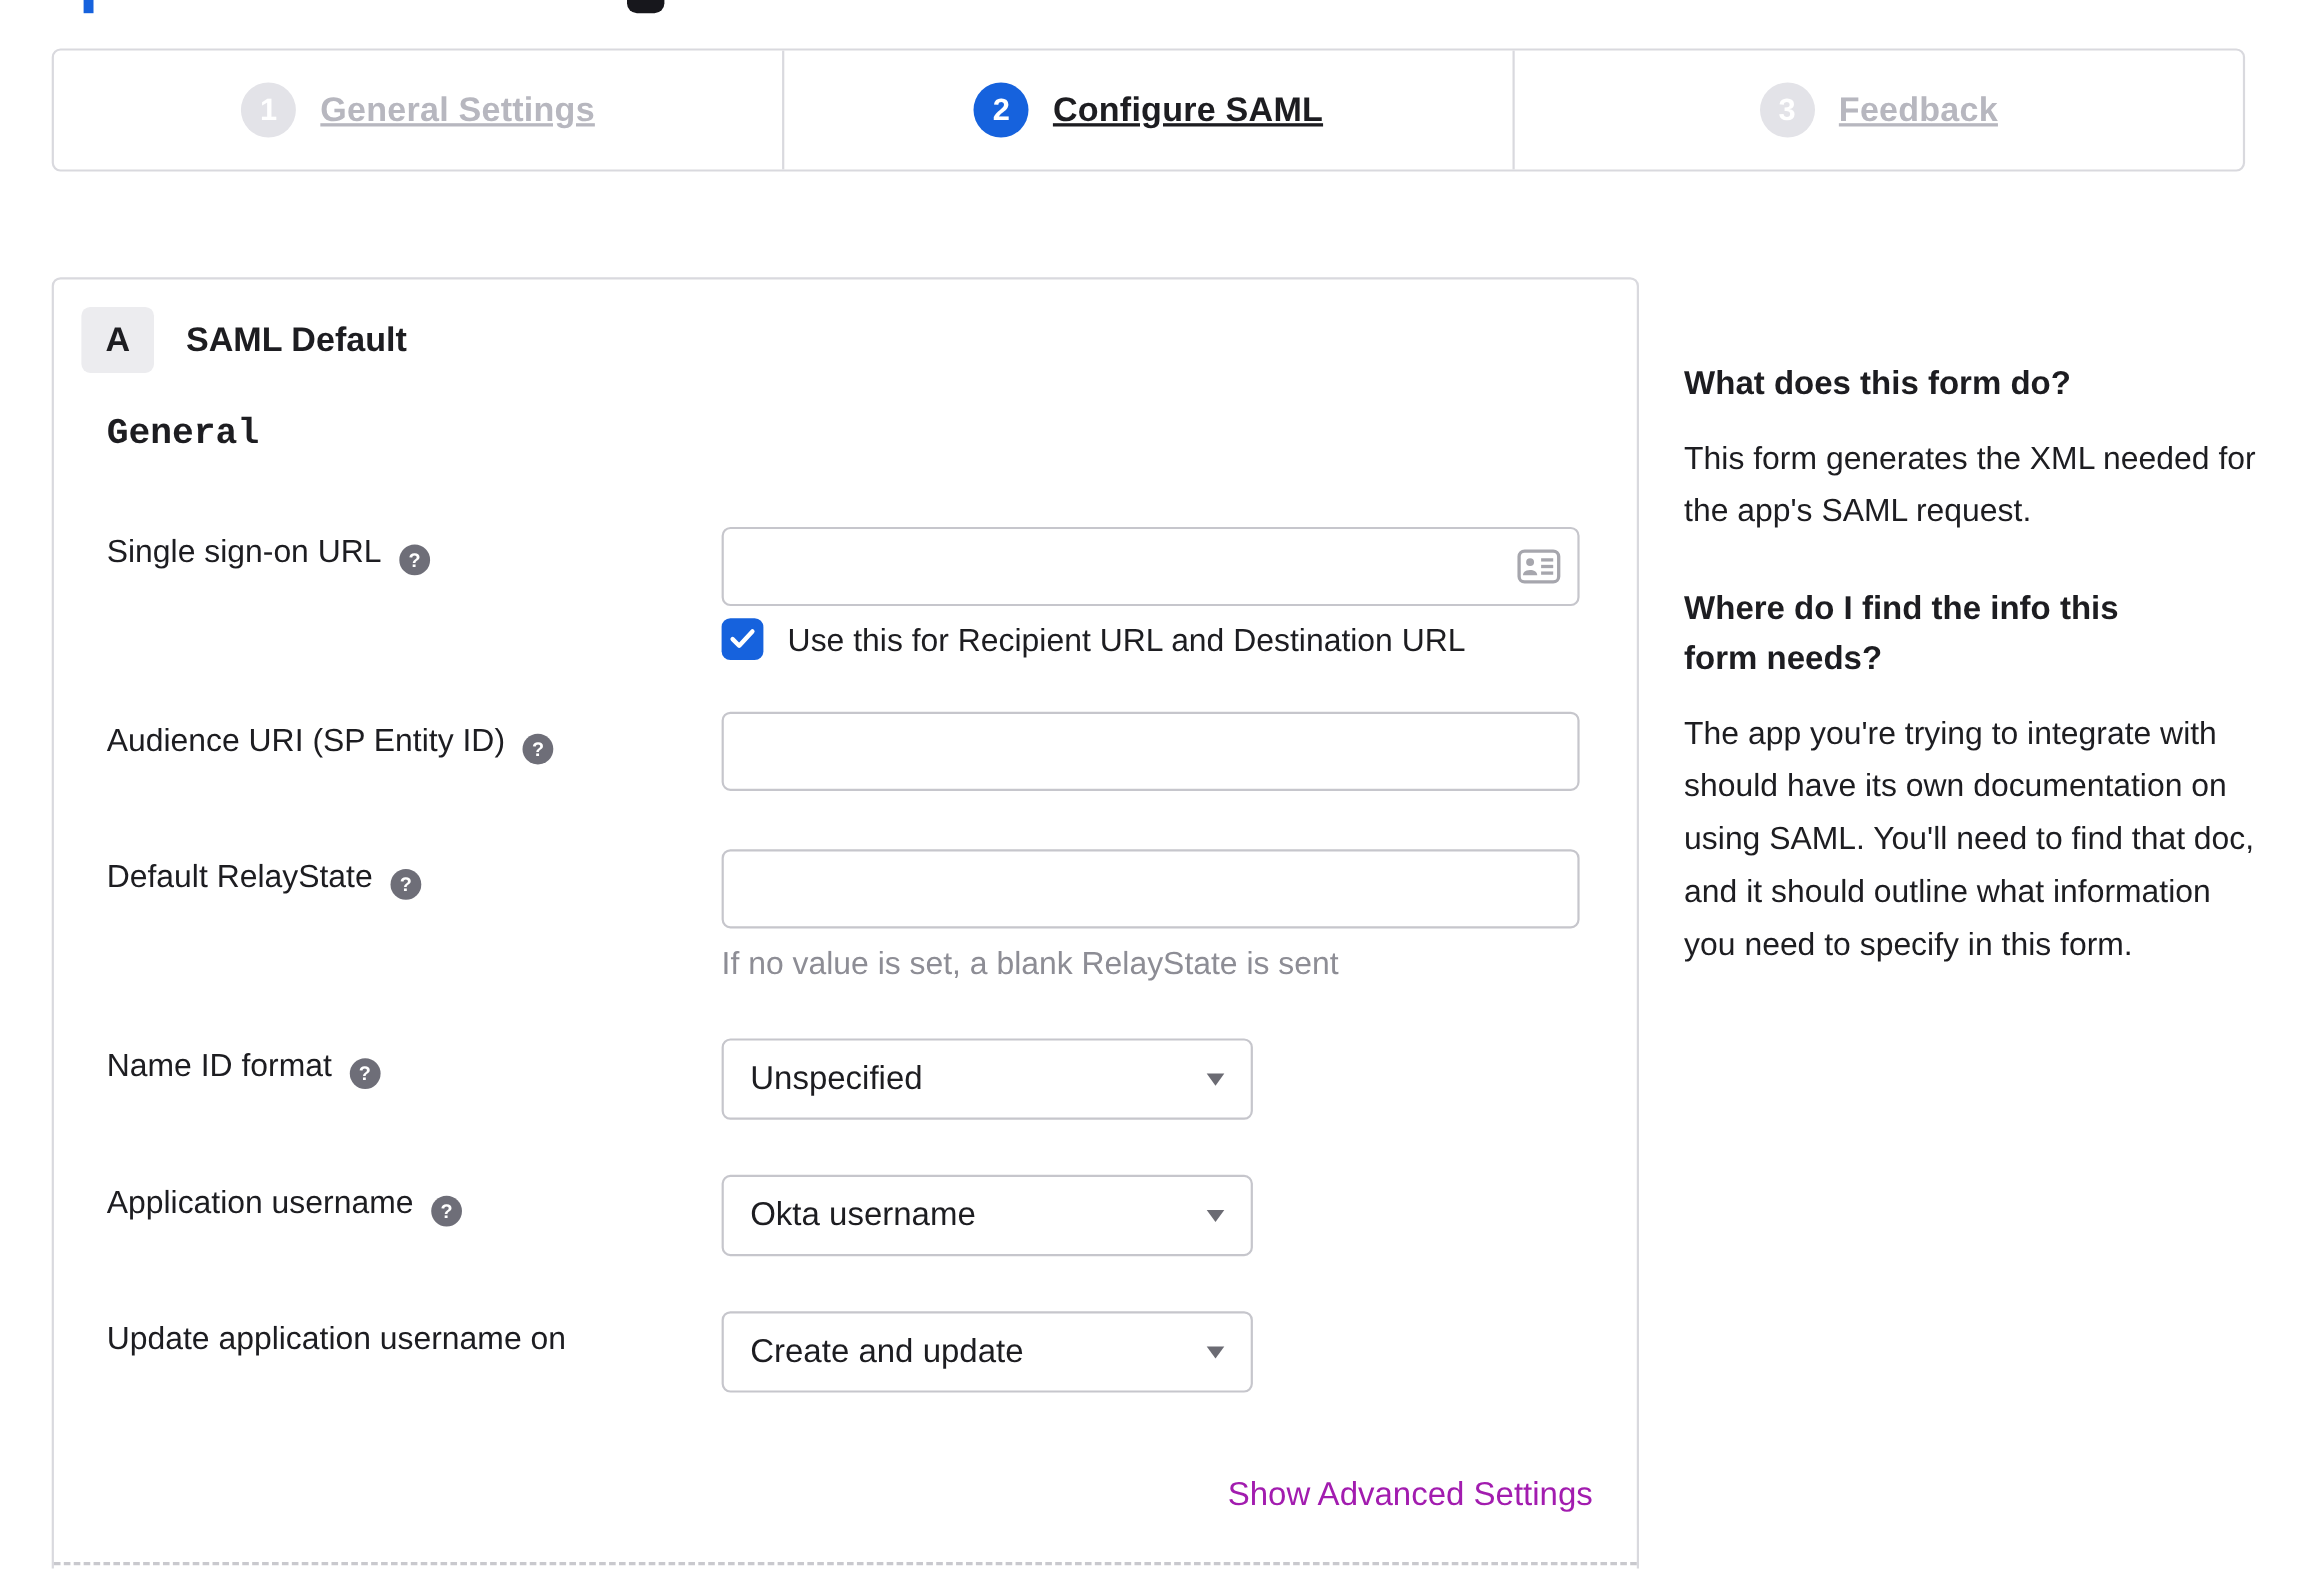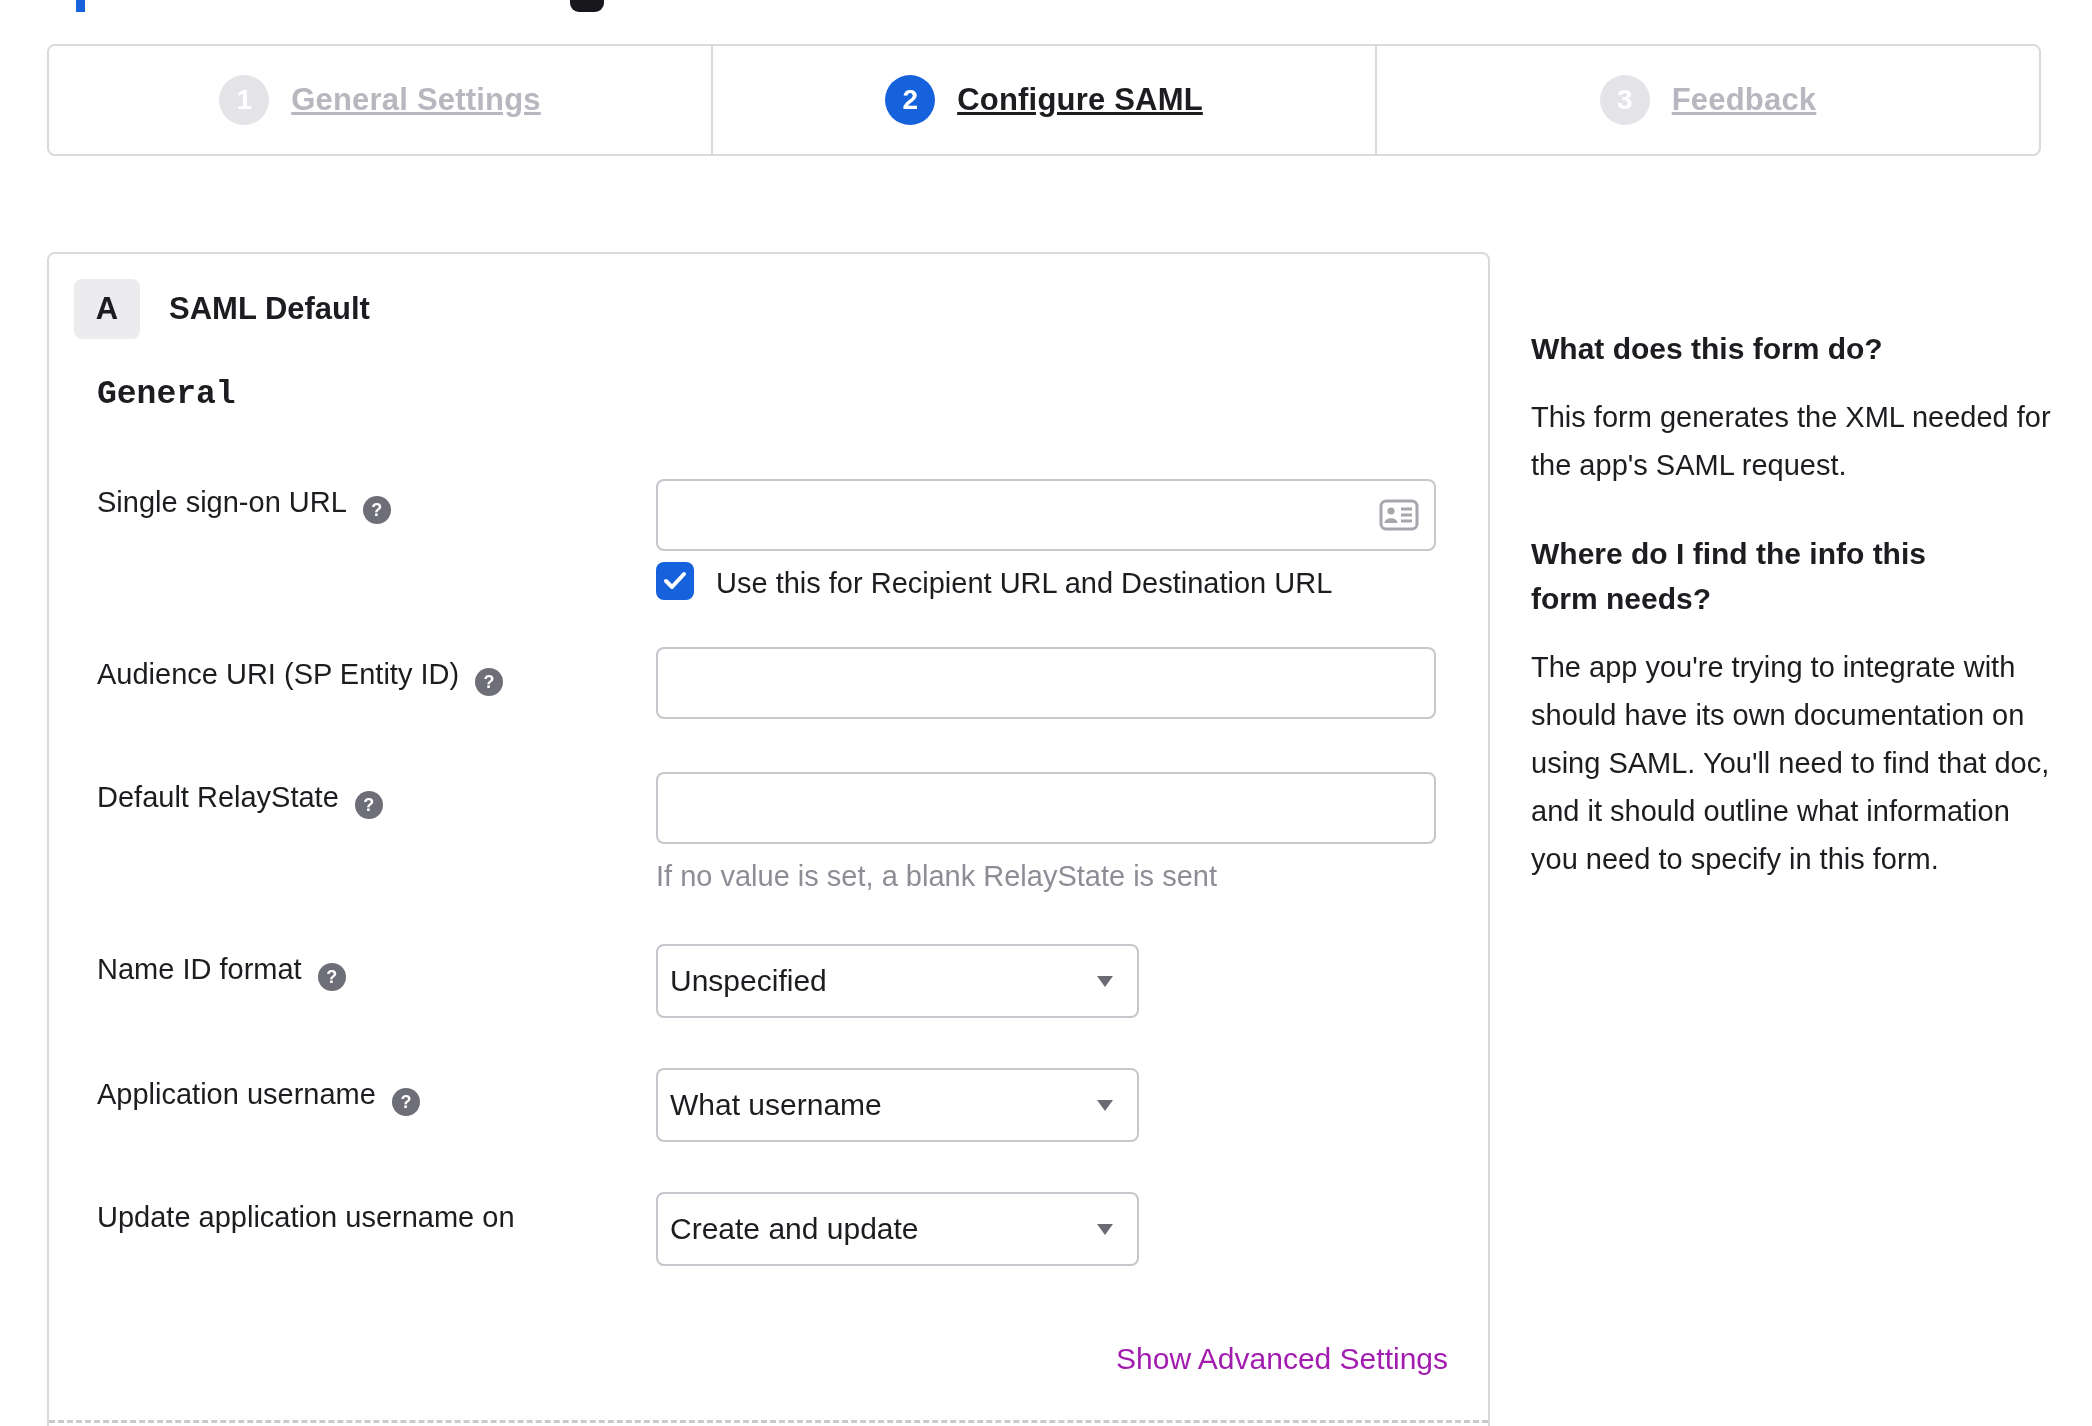--- a/index.html
+++ b/index.html
@@ -45,21 +45,21 @@
 
   .cbrow { position:absolute; left:607px; display:flex; align-items:flex-end; gap:22px; }
   .checkbox { width:38px; height:38px; border-radius:8px; background:#1662dd; display:flex;
               align-items:center; justify-content:center; }
   .cblabel { font-size:29px; }
 
   .hint { position:absolute; left:607px; font-size:29px; color:#8d8d95; }
 
   .select { position:absolute; left:607px; width:483px; height:74px; border:2px solid #c6c6cc;
             border-radius:8px; background:#fff; display:flex; align-items:center;
-            padding:0 12px; cursor:default; }
+            padding:0 24px; cursor:default; }
   .select-value { font-size:30px; }
   .caret { position:absolute; right:24px; top:50%; margin-top:-5px; width:0; height:0;
            border-left:8px solid transparent; border-right:8px solid transparent;
            border-top:11px solid #6b6b73; }
 
   .adv-link { position:absolute; right:40px; top:1088px; font-size:30px; font-weight:500;
               color:#a21caf; cursor:pointer; }
 
   .bottom-dash { position:absolute; left:49px; top:1420px; width:1439px;
                  border-top:3px dashed #c9c9ce; }
@@ -135,21 +135,21 @@
     </div>
     <div class="select" style="top:690px">
       <span class="select-value">Unspecified</span>
       <span class="caret"></span>
     </div>
 
     <div class="flabel" style="top:820px">
       <span>Application username</span><span class="help">?</span>
     </div>
     <div class="select" style="top:814px">
-      <span class="select-value">What username</span>
+      <span class="select-value">Okta username</span>
       <span class="caret"></span>
     </div>
 
     <div class="flabel" style="top:943px">
       <span>Update application username on</span>
     </div>
     <div class="select" style="top:938px">
       <span class="select-value">Create and update</span>
       <span class="caret"></span>
     </div>

